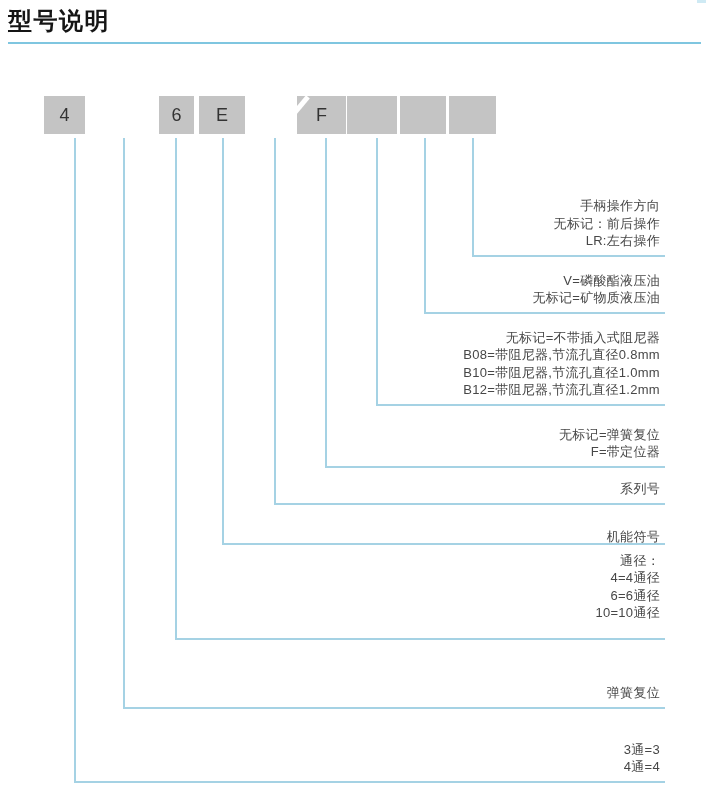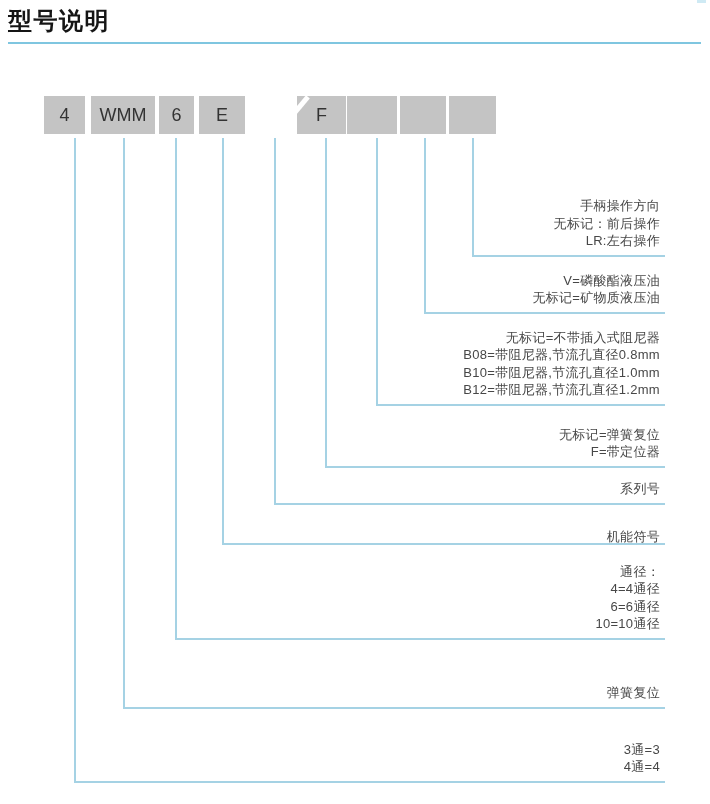--- a/index.html
+++ b/index.html
@@ -74,23 +74,20 @@
 
 <div class="page">
 
   <div class="page-title">型号说明</div>
   <div class="title-underline"></div>
   <div class="corner-mark"></div>
 
   <div class="code-box" style="left:44px;width:41px;">
       <span>4</span>
     </div>
-  <div class="code-box" style="left:91px;width:64px;">
-      <span>WMM</span>
-    </div>
   <div class="code-box" style="left:159px;width:35px;">
       <span>6</span>
     </div>
   <div class="code-box" style="left:199px;width:46px;">
       <span>E</span>
     </div>
   <div class="code-box" style="left:249px;width:49px;margin-left:48px;">
       <span>70</span>
     </div>
   <div class="code-box" style="left:303px;width:37px;">
@@ -158,21 +155,21 @@
   </div>
 
   <div class="callout" style="bottom:306px;">
     <div>系列号</div>
   </div>
 
   <div class="callout" style="bottom:258px;">
     <div>机能符号</div>
   </div>
 
-  <div class="callout" style="bottom:171px;">
+  <div class="callout" style="bottom:182px;">
     <div>通径：</div>
     <div>4=4通径</div>
     <div>6=6通径</div>
     <div>10=10通径</div>
   </div>
 
   <div class="callout" style="bottom:102px;">
     <div>弹簧复位</div>
   </div>
 

